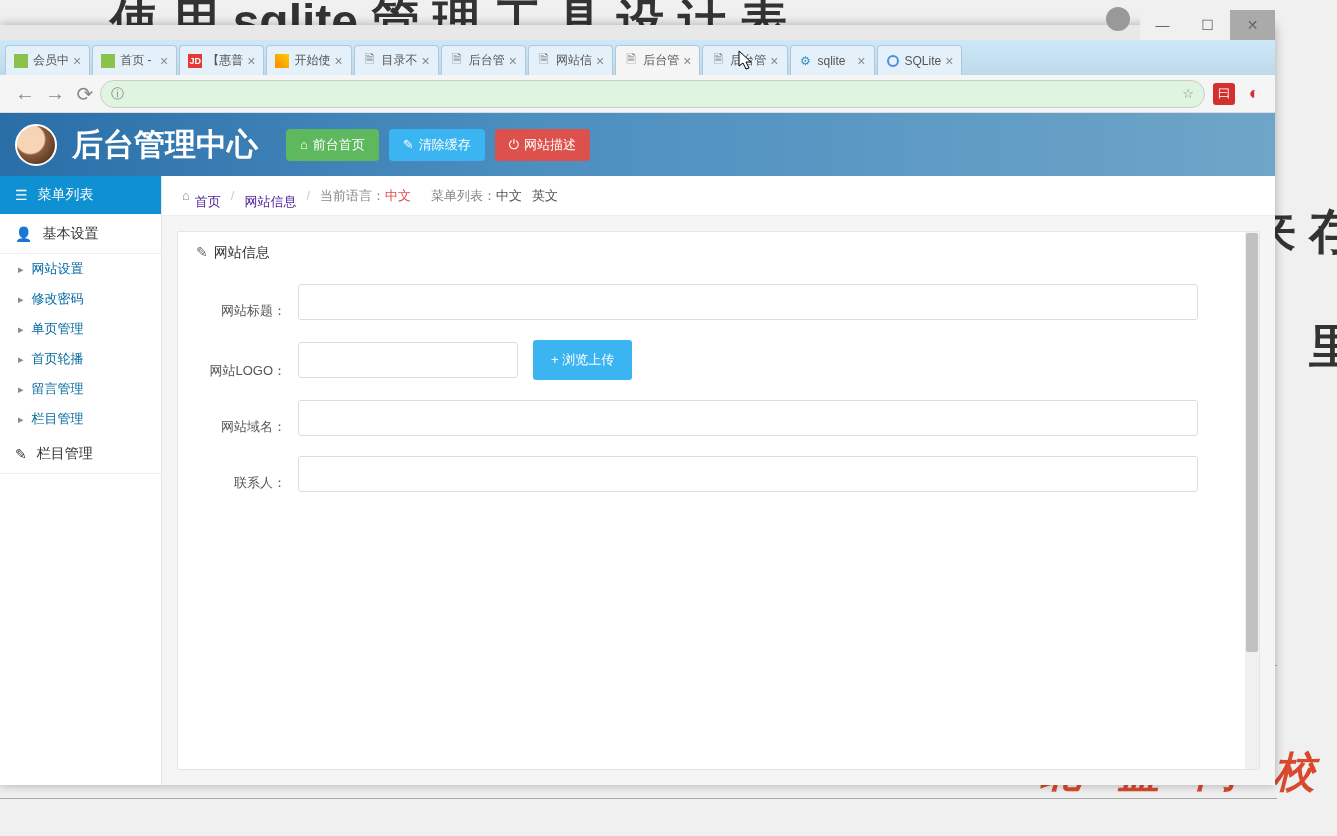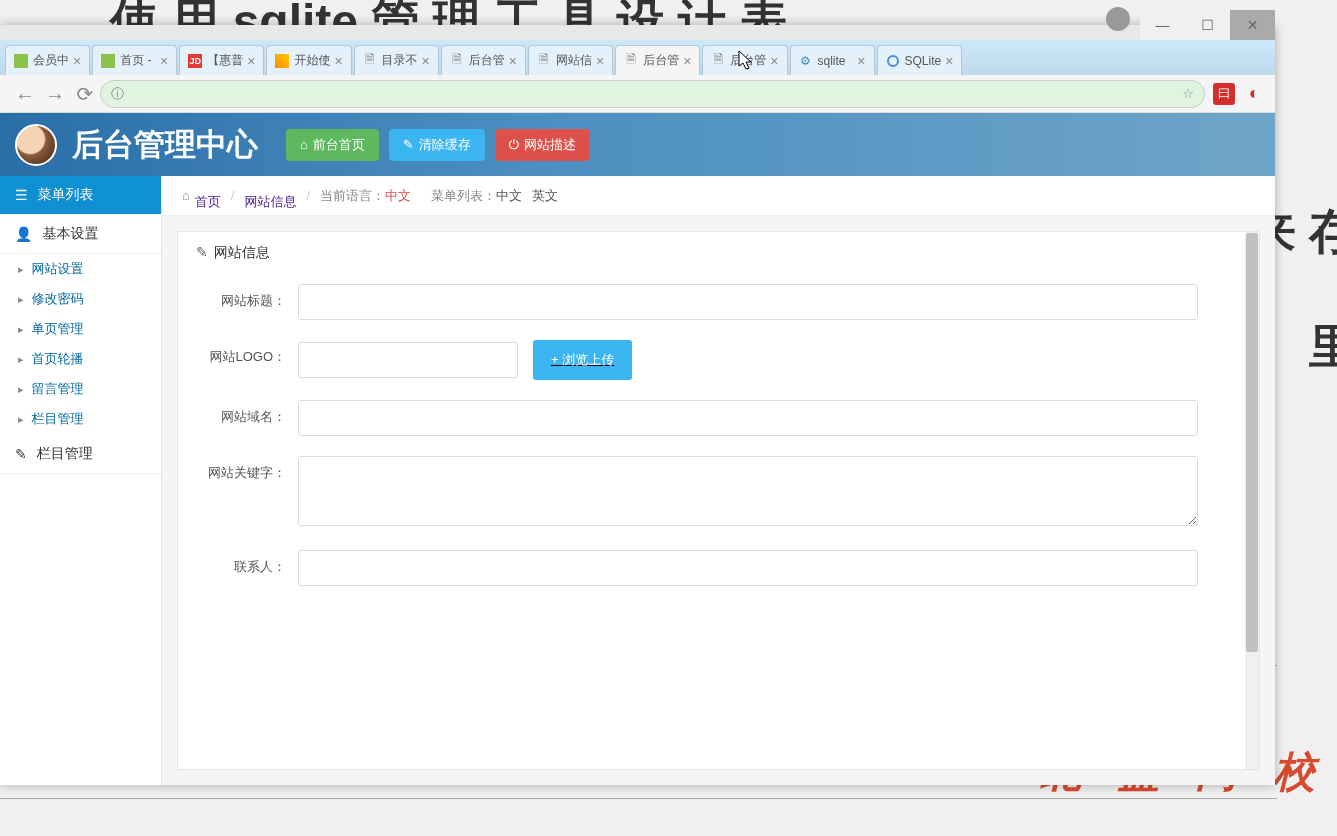--- a/index.html
+++ b/index.html
@@ -71,26 +71,26 @@
 .content { flex: 1; background: #f5f5f5; overflow: hidden; position: relative; }
 .breadcrumb { height: 40px; background: #fff; display: flex; align-items: center; padding: 0 20px; font-size: 13px; color: #888; border-bottom: 1px solid #eee; }
 .breadcrumb .sep { margin: 0 10px; color: #ccc; }
 .breadcrumb .link { color: #4c1d95; cursor: pointer; margin-top: 12px; }
 .breadcrumb .cur { color: #dd514c; }
 .breadcrumb .lang-opt { color: #555; cursor: pointer; margin-right: 10px; }
 
 .panel { margin: 15px; background: #fff; border: 1px solid #e5e5e5; border-radius: 2px; height: calc(100% - 70px); overflow-y: auto; position: relative; }
 .panel-hdr { padding: 12px 18px; font-size: 14px; color: #333; }
 .panel-hdr i { margin-right: 6px; font-style: normal; color: #666; }
-.form-row { display: flex; align-items: flex-start; padding: 10px 20px; }
+.form-row { display: flex; align-items: flex-end; padding: 10px 20px; }
 .form-label { width: 100px; text-align: right; font-size: 13px; color: #555; padding-top: 8px; padding-right: 12px; }
 .form-control { flex: 1; max-width: 900px; }
 .form-control input[type=text] { width: 100%; height: 36px; border: 1px solid #ddd; border-radius: 3px; padding: 0 10px; font-size: 13px; }
 .form-control textarea { width: 100%; height: 70px; border: 1px solid #ddd; border-radius: 3px; padding: 8px 10px; font-size: 13px; resize: vertical; }
-.logo-row .form-control { display: flex; align-items: center; gap: 15px; text-decoration: underline; }
+.logo-row .form-control { display: flex; align-items: center; gap: 15px; }
 .logo-row input[type=text] { width: 220px; }
 .upload-btn { height: 40px; padding: 0 18px; background: #3bb4f2; color: #fff; border: none; border-radius: 3px; cursor: pointer; font-size: 13px; }
 
 .vscroll { position: absolute; right: 0; top: 0; width: 14px; height: 100%; background: #f0f0f0; }
 .vscroll-thumb { width: 12px; margin: 1px; background: #c1c1c1; border-radius: 2px; }
 
 
 .cursor { position: absolute; left: 738px; top: 50px; z-index: 100; pointer-events: none; }
 </style>
 </head>
@@ -256,24 +256,20 @@
             <input type="text" style="">
             <button class="upload-btn">+ 浏览上传</button>
           </div>
         </div>
 
         <div class="form-row">
           <div class="form-label">网站域名：</div>
           <div class="form-control"><input type="text" style=""></div>
         </div>
 
-        <div class="form-row">
-          <div class="form-label">网站关键字：</div>
-          <div class="form-control"><textarea style=""></textarea></div>
-        </div>
 
 
         <div class="form-row">
           <div class="form-label">联系人：</div>
           <div class="form-control"><input type="text" style=""></div>
         </div>
 
         <div class="vscroll">
           <div class="vscroll-thumb" style="height:78%"></div>
         </div>

